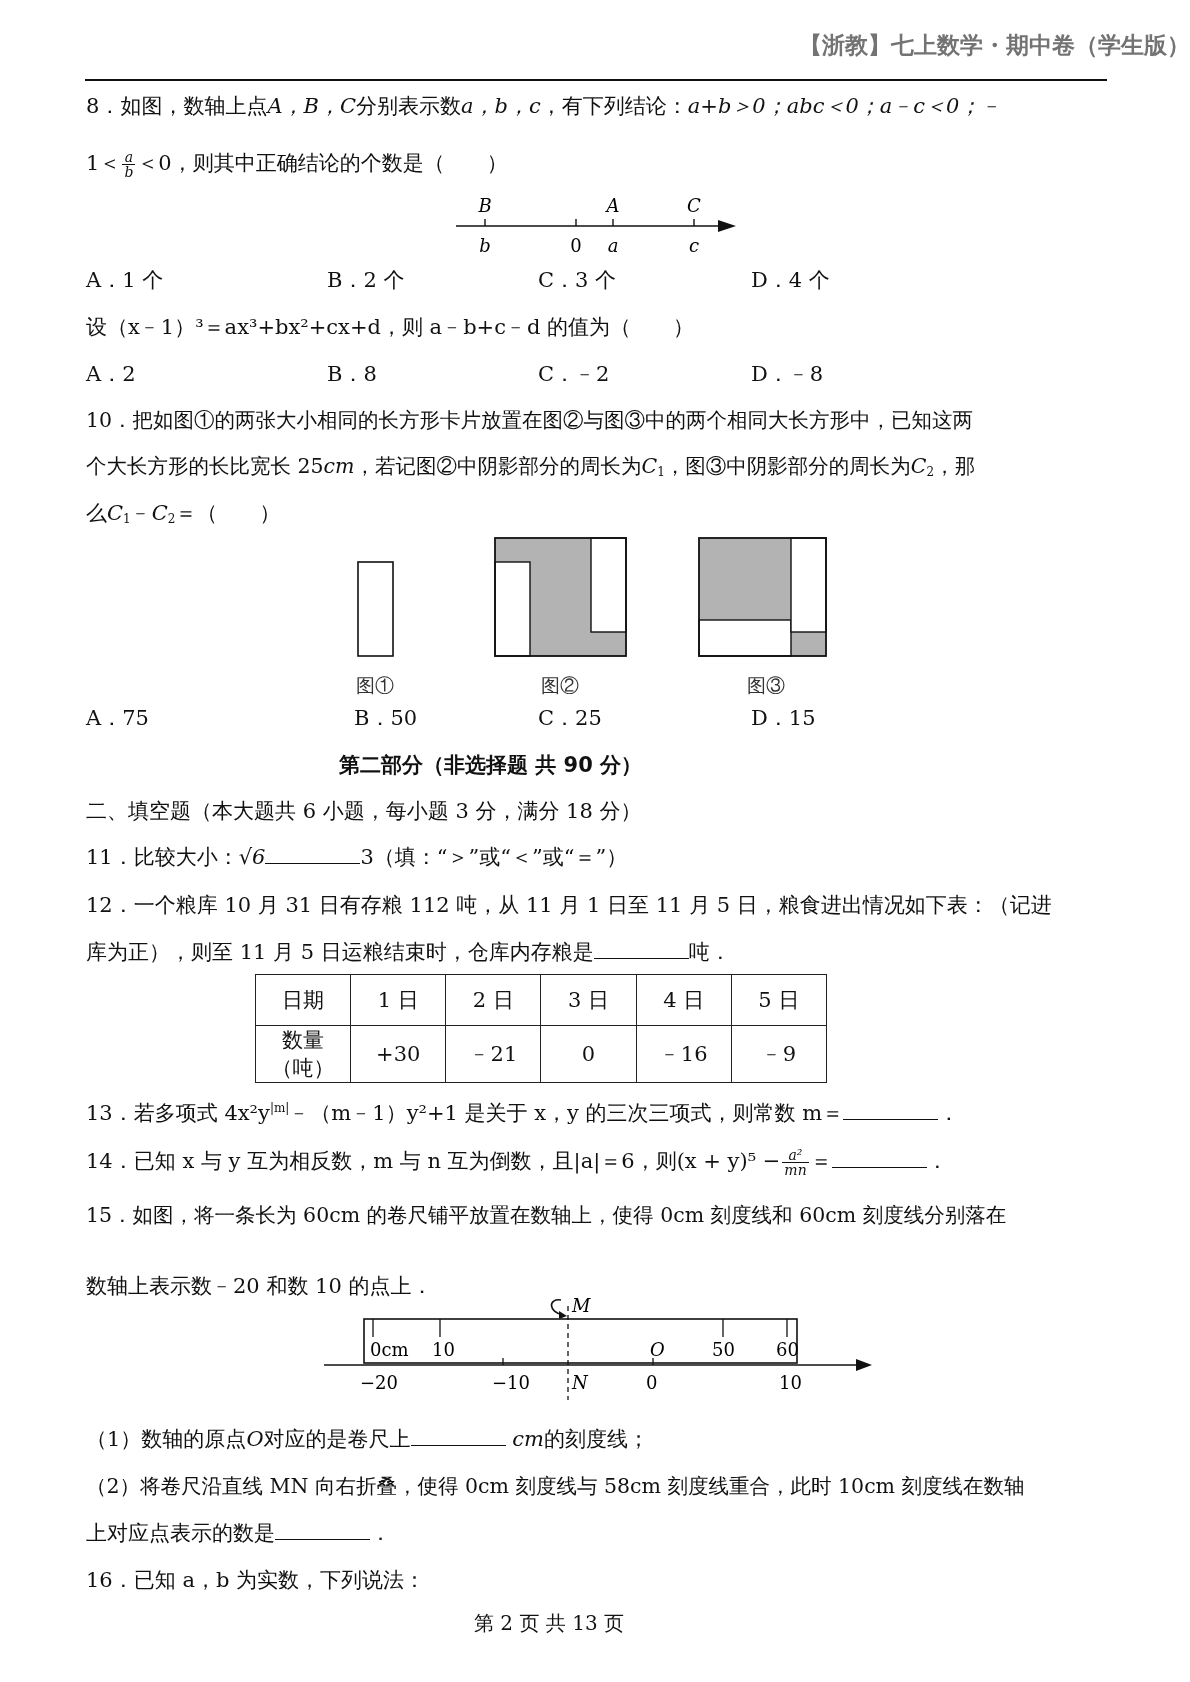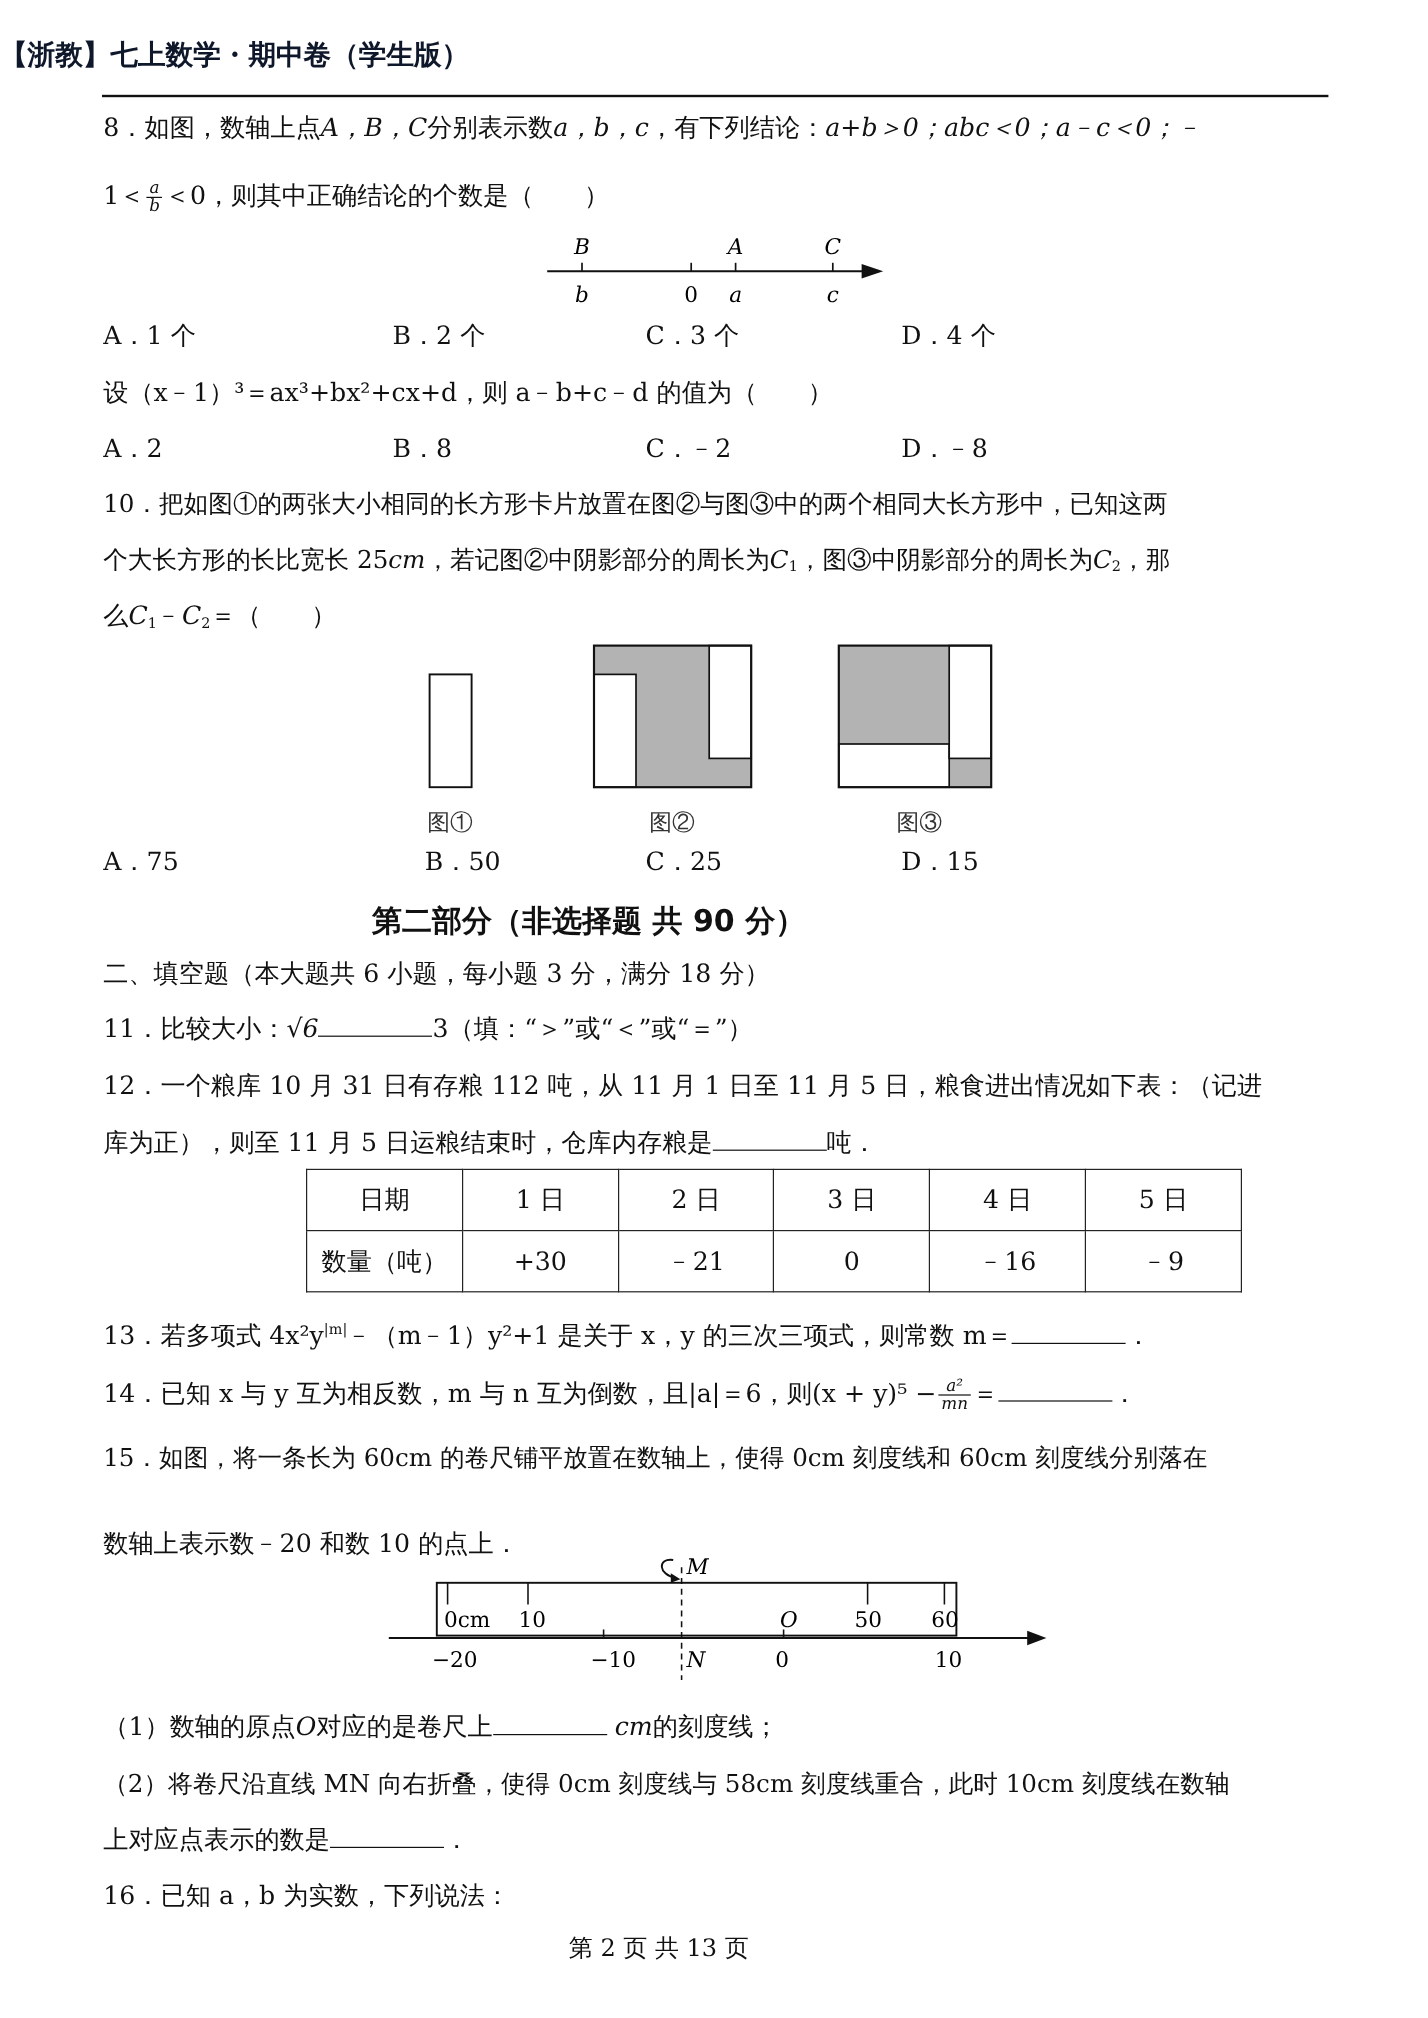--- a/index.html
+++ b/index.html
@@ -4,37 +4,37 @@
 <style>
   html, body { margin: 0; padding: 0; background: #ffffff; }
   body {
     width: 1190px; height: 1682px; position: relative; overflow: hidden;
     font-family: "DejaVu Serif", "Liberation Serif", serif;
     color: #111;
     font-size: 21px;
   }
   .abs { position: absolute; white-space: nowrap; }
   .header-title {
-    left: 0; width: 1190px; top: 30px; text-align: left;
-    color: #0f172a; font-weight: bold; font-size: 23px;
+    left: 0; width: 1190px; top: 30px; text-align: right;
+    color: #737373; font-weight: bold; font-size: 23px;
     font-family: "DejaVu Sans", "Liberation Sans", sans-serif;
   }
   .header-rule { left: 85px; width: 1022px; top: 79px; height: 0; border-top: 2px solid #111; }
   .line { left: 86px; line-height: 30px; }
   i.v { font-style: italic; }
   .blank { display: inline-block; border-bottom: 1.5px solid #111; height: 20px; vertical-align: baseline; }
   .opt { position: absolute; white-space: nowrap; }
   .frac { display: inline-block; vertical-align: middle; text-align: center; font-size: 14px; line-height: 14px; font-style: italic; margin: 0 2px; }
   .frac .num { display: block; border-bottom: 1px solid #111; padding: 0 2px; }
   .frac .den { display: block; padding: 0 2px; }
   sup { font-size: 12px; vertical-align: 8px; }
   sub { font-size: 12px; vertical-align: -3px; }
-  .section-title { left: 0; width: 981px; text-align: center; font-weight: bold; font-family: "DejaVu Sans", "Liberation Sans", sans-serif; font-size: 25px; }
+  .section-title { left: 0; width: 981px; text-align: center; font-weight: bold; font-family: "DejaVu Sans", "Liberation Sans", sans-serif; font-size: 21px; }
   table.grain {
-    position: absolute; left: 255px; top: 974px; width: 780px;
+    position: absolute; left: 255px; top: 974px; width: 572px;
     border-collapse: collapse; font-size: 21px;
   }
   table.grain td { border: 1.5px solid #222; height: 50px; text-align: center; padding: 0; width: 16.6%; }
   .footer { left: 0; width: 1098px; text-align: center; top: 1610px; font-size: 20px; }
   svg text { font-family: "DejaVu Serif", "Liberation Serif", serif; }
 </style>
 </head>
 <body>
 
 <div class="abs header-title">【浙教】七上数学・期中卷（学生版）</div>

